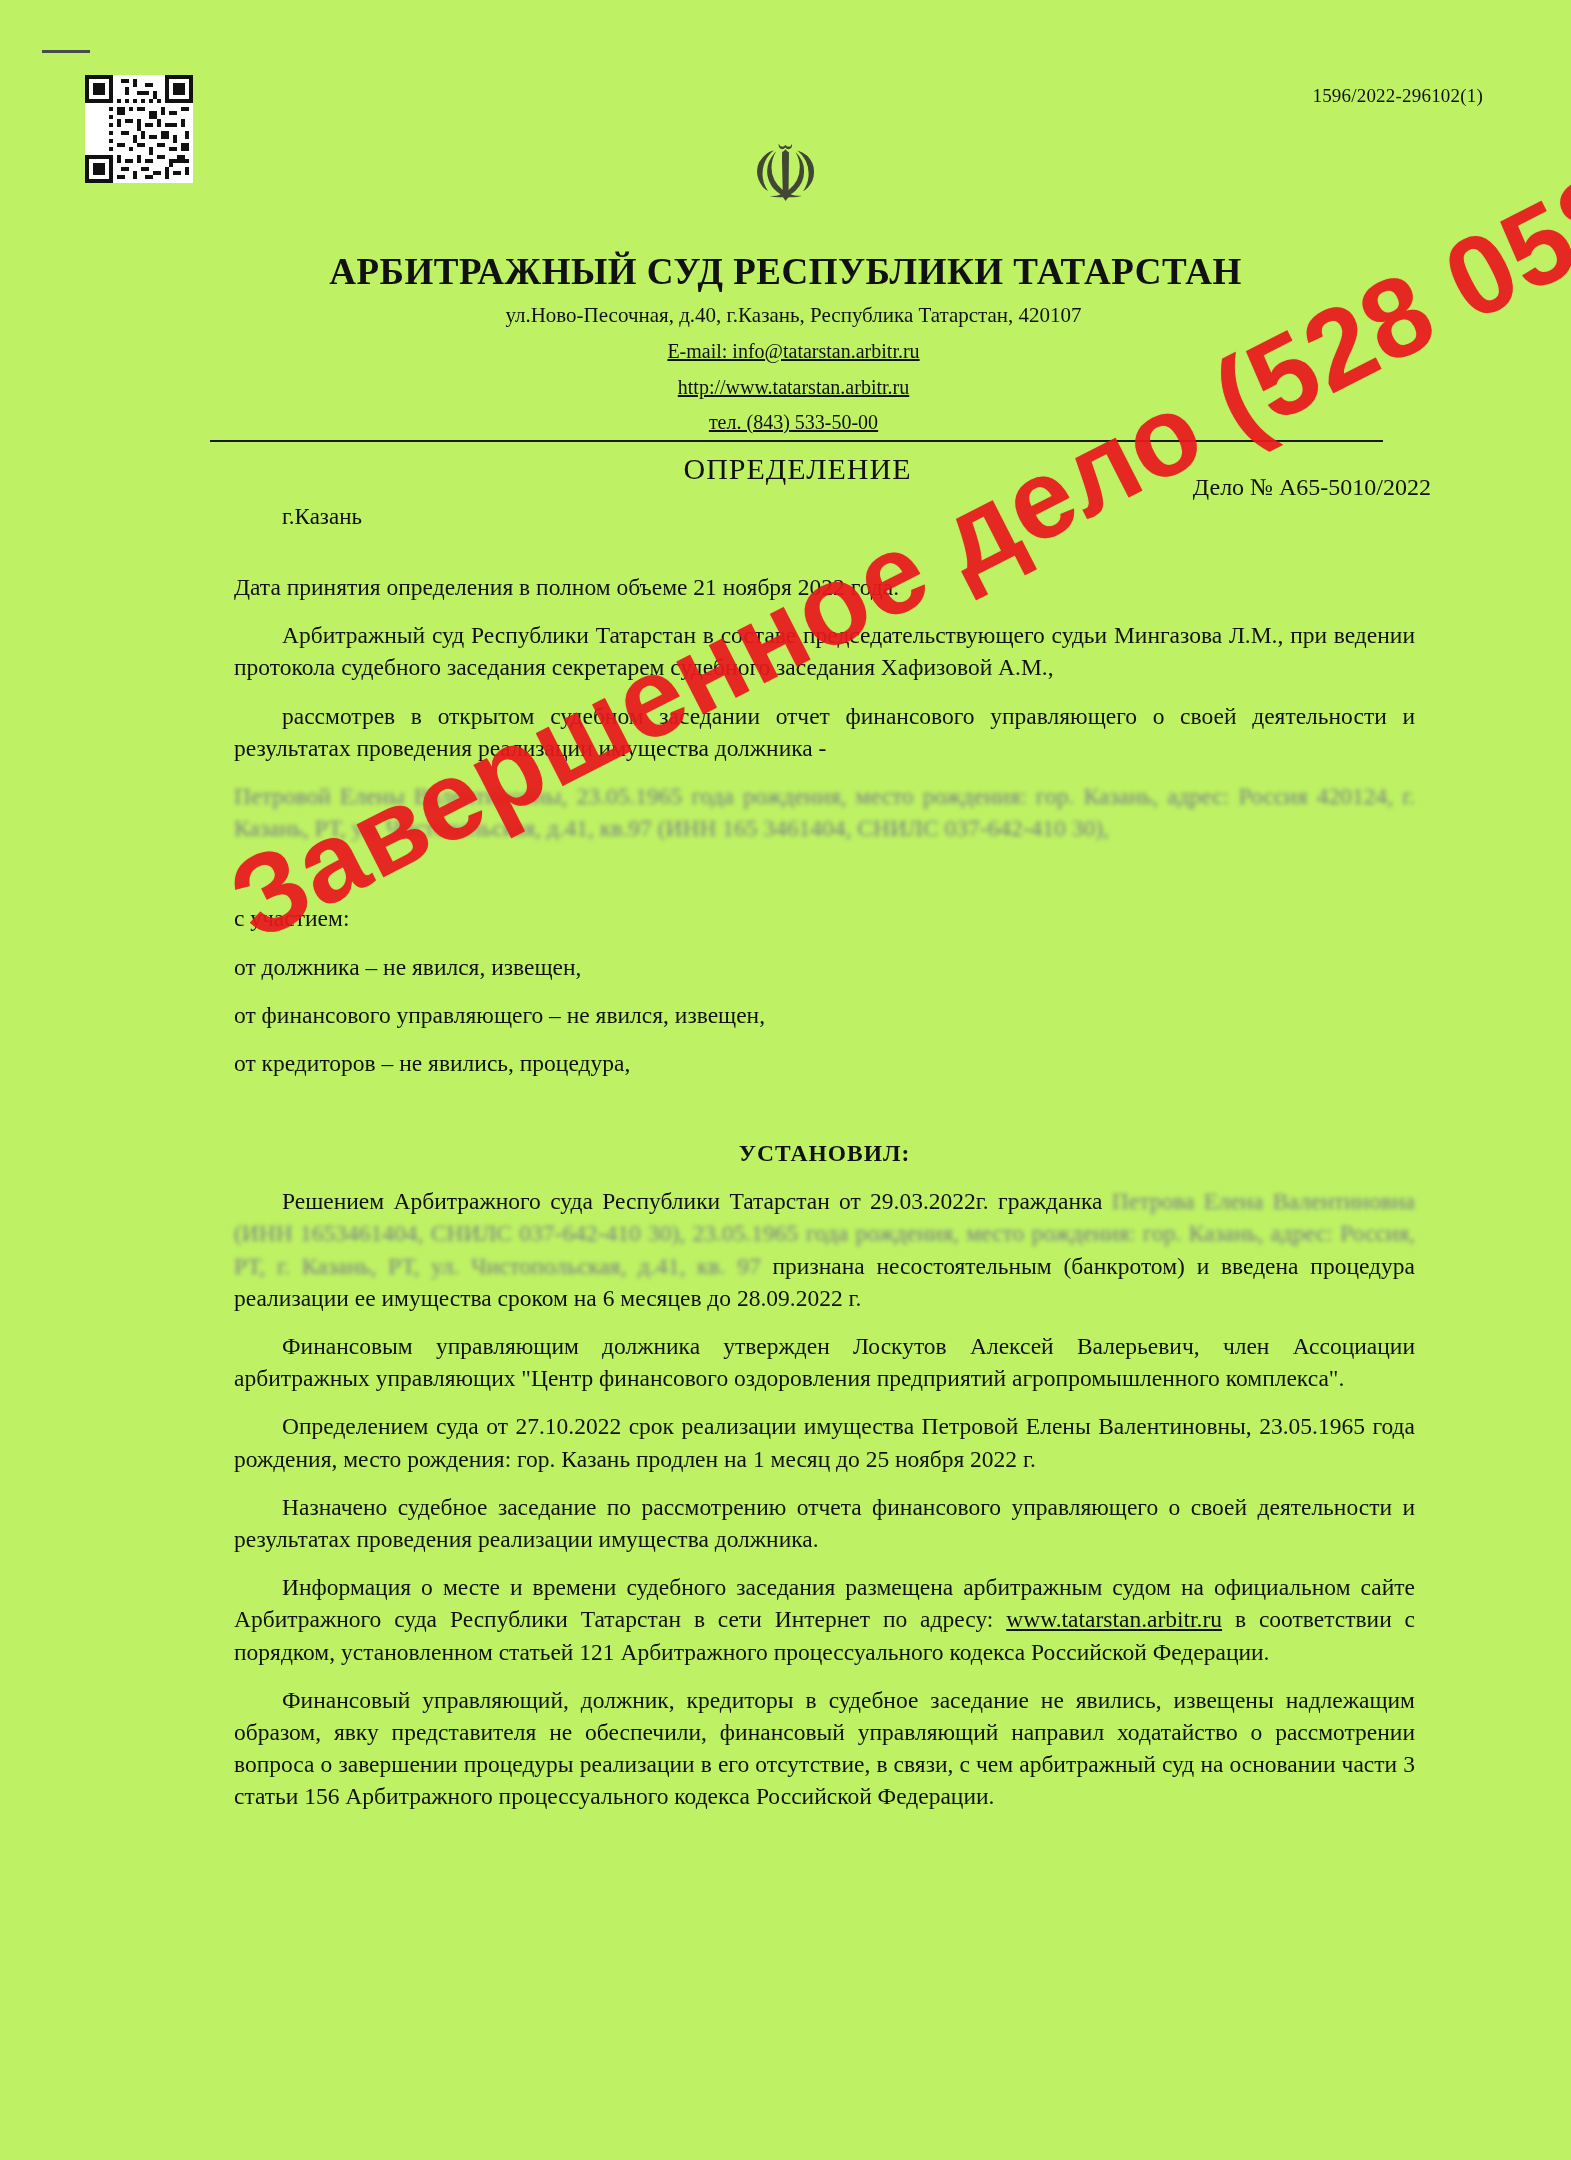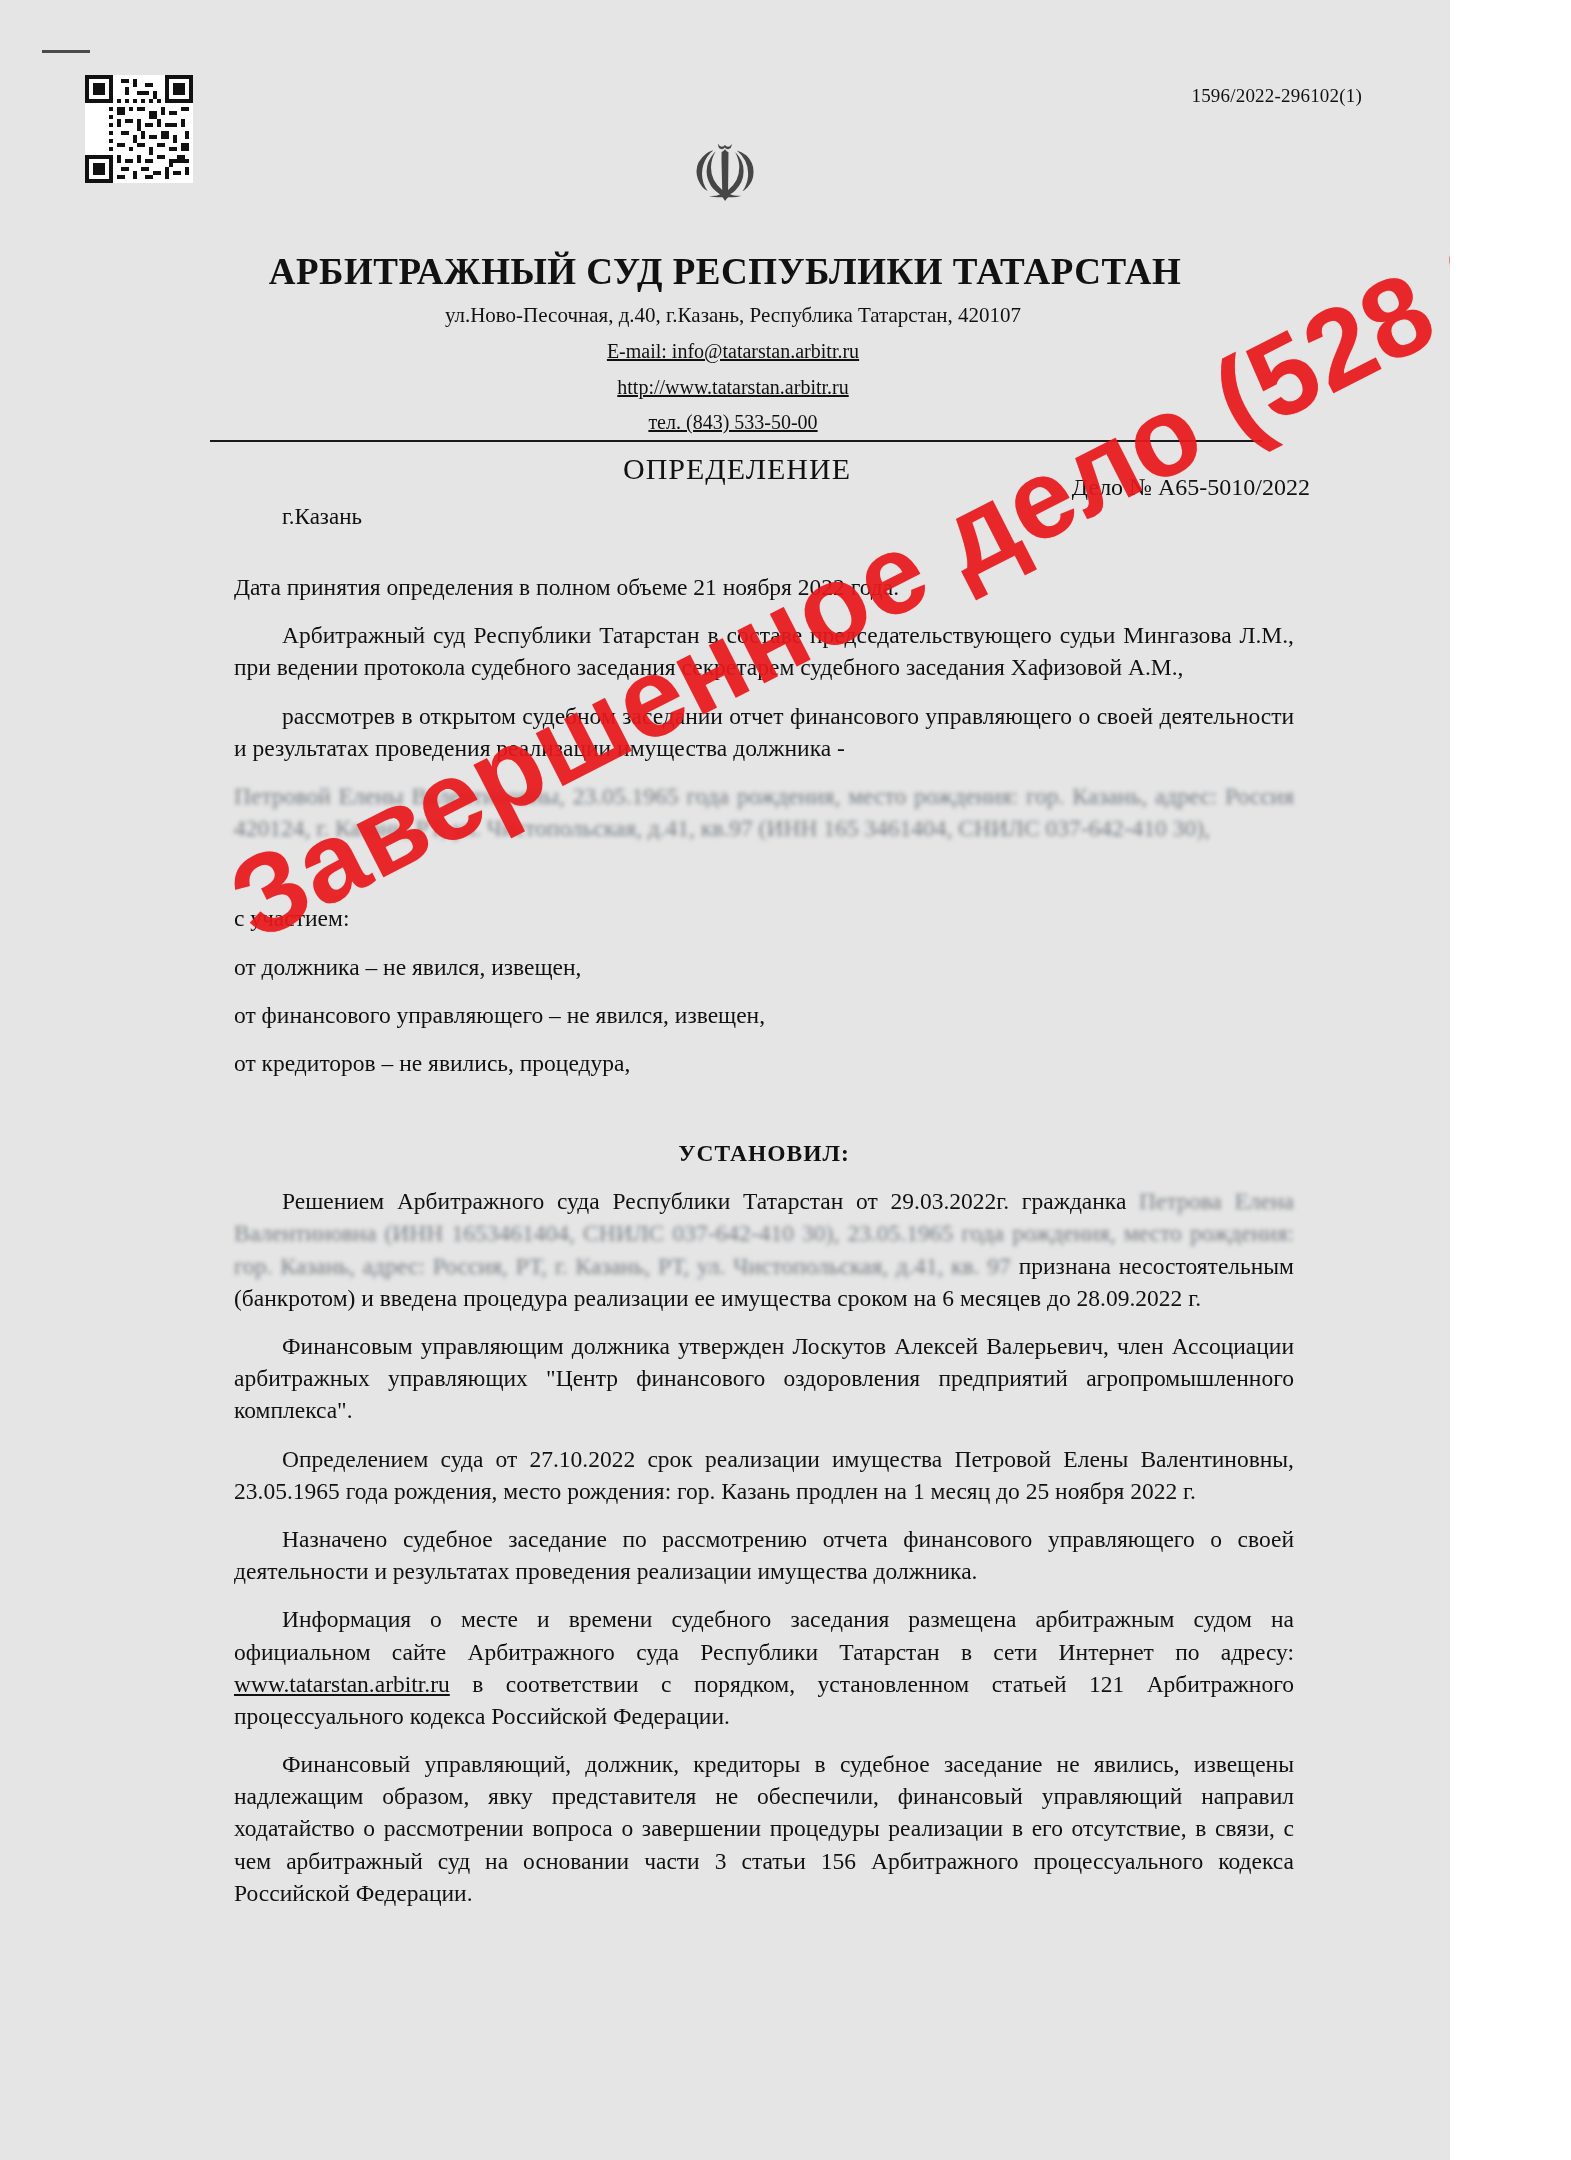--- a/index.html
+++ b/index.html
@@ -2,23 +2,23 @@
 <html lang="ru"><head>
 <meta charset="utf-8">
 <style>
   html, body {
     margin: 0;
     padding: 0;
     background: #ffffff;
   }
   .page {
     position: relative;
-    width: 1450px;
+    width: 1571px;
     height: 2160px;
-    background: #e5e5e5;
+    background: #bef264;
     overflow: hidden;
     font-family: "Liberation Serif", serif;
     color: #111;
   }
 
   
   .corner-dash {
     position: absolute;
     left: 42px;
     top: 50px;

